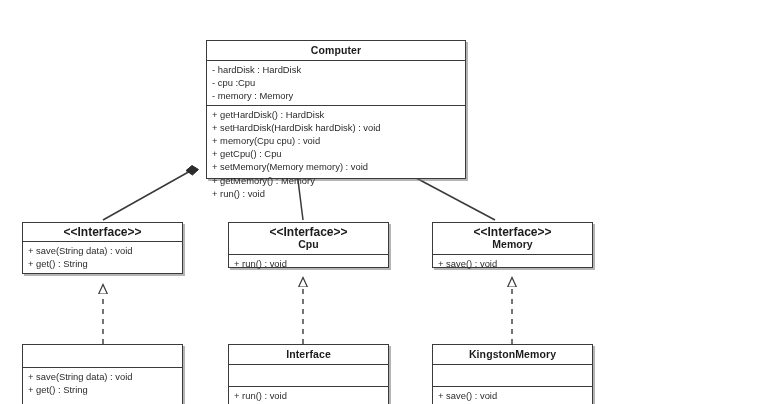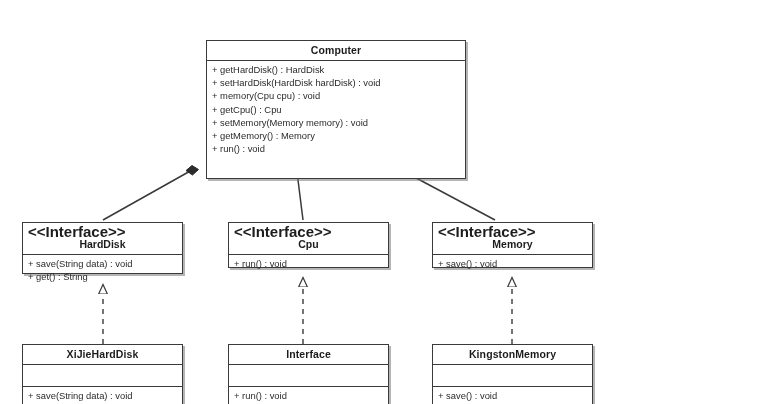--- a/index.html
+++ b/index.html
@@ -47,22 +47,23 @@
     text-align: center;
     font-weight: bold;
     font-size: 10.5px;
     color: #1c1c1c;
     line-height: 13px;
     padding-top: 3px;
     padding-bottom: 3px;
     letter-spacing: 0.1px;
   }
   .c-stereo {
+    text-align: center;
     font-weight: bold;
-    font-size: 15px;
+    font-size: 12px;
     color: #1c1c1c;
     line-height: 12px;
   }
   .c-name-sub {
     text-align: center;
     font-weight: bold;
     font-size: 10.5px;
     color: #1c1c1c;
     line-height: 13px;
   }
@@ -114,34 +115,38 @@
     </g>
 
     <g>
       <line x1="512" y1="344" x2="512" y2="278" stroke="#3a3a3a" stroke-width="1.4" stroke-dasharray="5,5" marker-end="url(#hollow-triangle)"></line>
     </g>
   </svg>
 
   <div class="uml-box" style="left:174px; top:40px; width:260px; height:139px;margin-left:32px;">
     <div class="compartment c-title">Computer</div>
     <div class="compartment c-body">
+      <div>- hardDisk : HardDisk</div>
+      <div>- cpu :Cpu</div>
+      <div>- memory : Memory</div>
+    </div>
+    <div class="compartment c-body">
       <div>+ getHardDisk() : HardDisk</div>
       <div>+ setHardDisk(HardDisk hardDisk) : void</div>
       <div>+ memory(Cpu cpu) : void</div>
       <div>+ getCpu() : Cpu</div>
       <div>+ setMemory(Memory memory) : void</div>
       <div>+ getMemory() : Memory</div>
       <div>+ run() : void</div>
     </div>
   </div>
 
   <div class="uml-box" style="left:22px; top:222px; width:161px; height:52px;">
     <div class="compartment" style="padding-top:3px; padding-bottom:3px;">
       <div class="c-stereo">&lt;&lt;Interface&gt;&gt;</div>
-      <div class="c-name-sub">HardDisk</div>
     </div>
     <div class="compartment c-body">
       <div>+ save(String data) : void</div>
       <div>+ get() : String</div>
     </div>
   </div>
 
   <div class="uml-box" style="left:228px; top:222px; width:161px; height:46px;">
     <div class="compartment" style="padding-top:3px; padding-bottom:3px;">
       <div class="c-stereo">&lt;&lt;Interface&gt;&gt;</div>
@@ -156,21 +161,20 @@
     <div class="compartment" style="padding-top:3px; padding-bottom:3px;">
       <div class="c-stereo">&lt;&lt;Interface&gt;&gt;</div>
       <div class="c-name-sub">Memory</div>
     </div>
     <div class="compartment c-body">
       <div>+ save() : void</div>
     </div>
   </div>
 
   <div class="uml-box" style="left:22px; top:344px; width:161px; height:66px;">
-    <div class="compartment c-title">XiJieHardDisk</div>
     <div class="compartment c-body c-empty"></div>
     <div class="compartment c-body">
       <div>+ save(String data) : void</div>
       <div>+ get() : String</div>
     </div>
   </div>
 
   <div class="uml-box" style="left:228px; top:344px; width:161px; height:66px;">
     <div class="compartment c-title">Interface</div>
     <div class="compartment c-body c-empty"></div>

